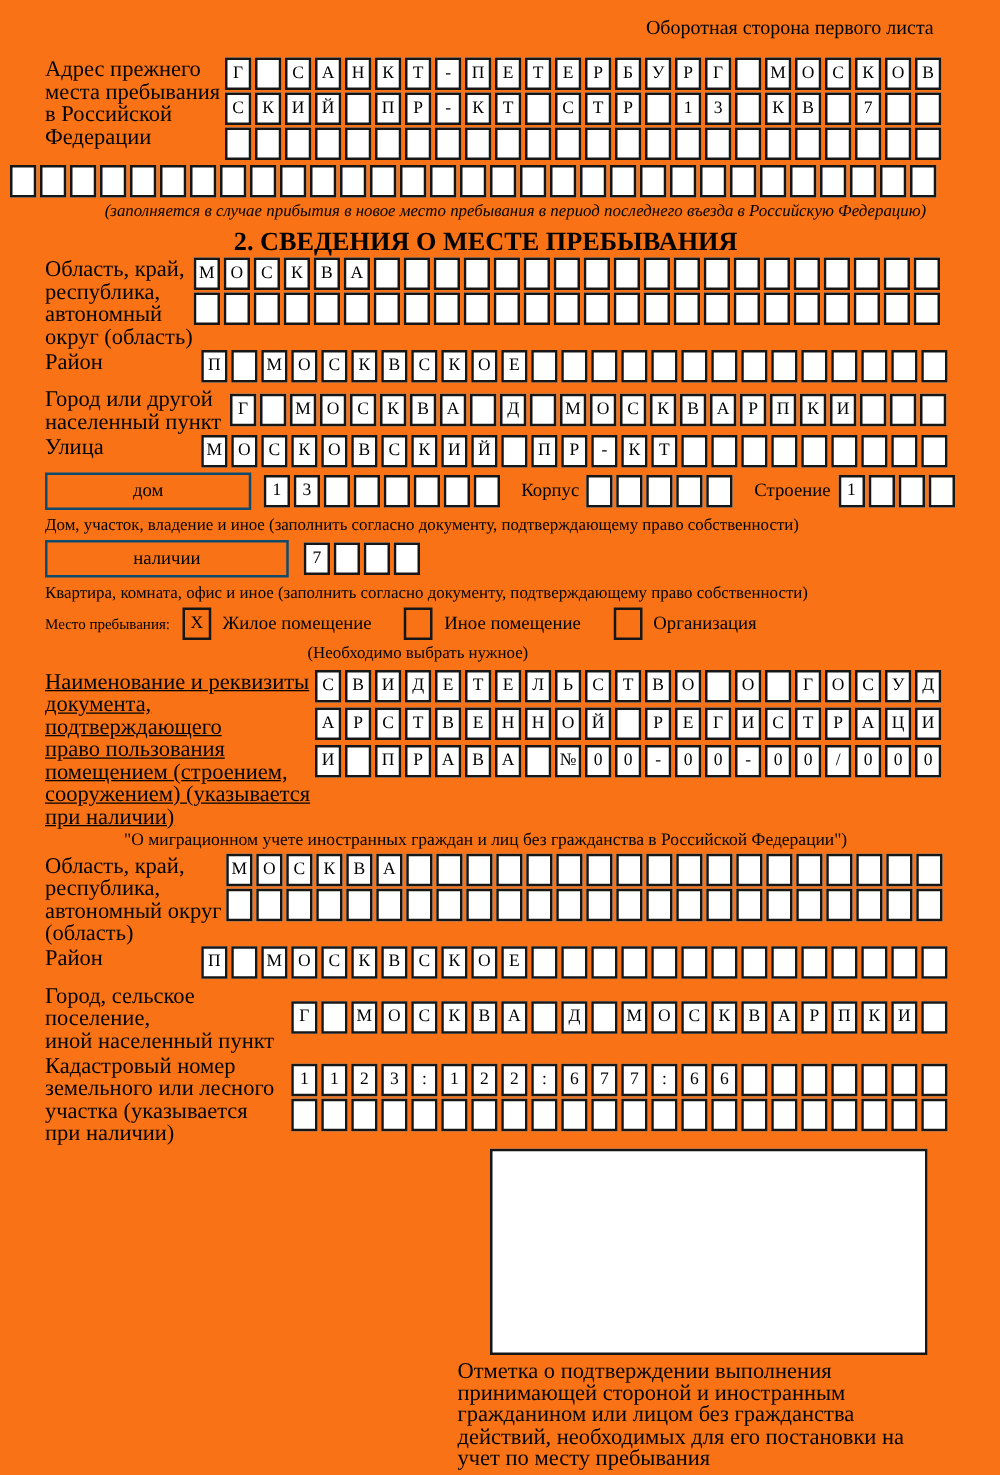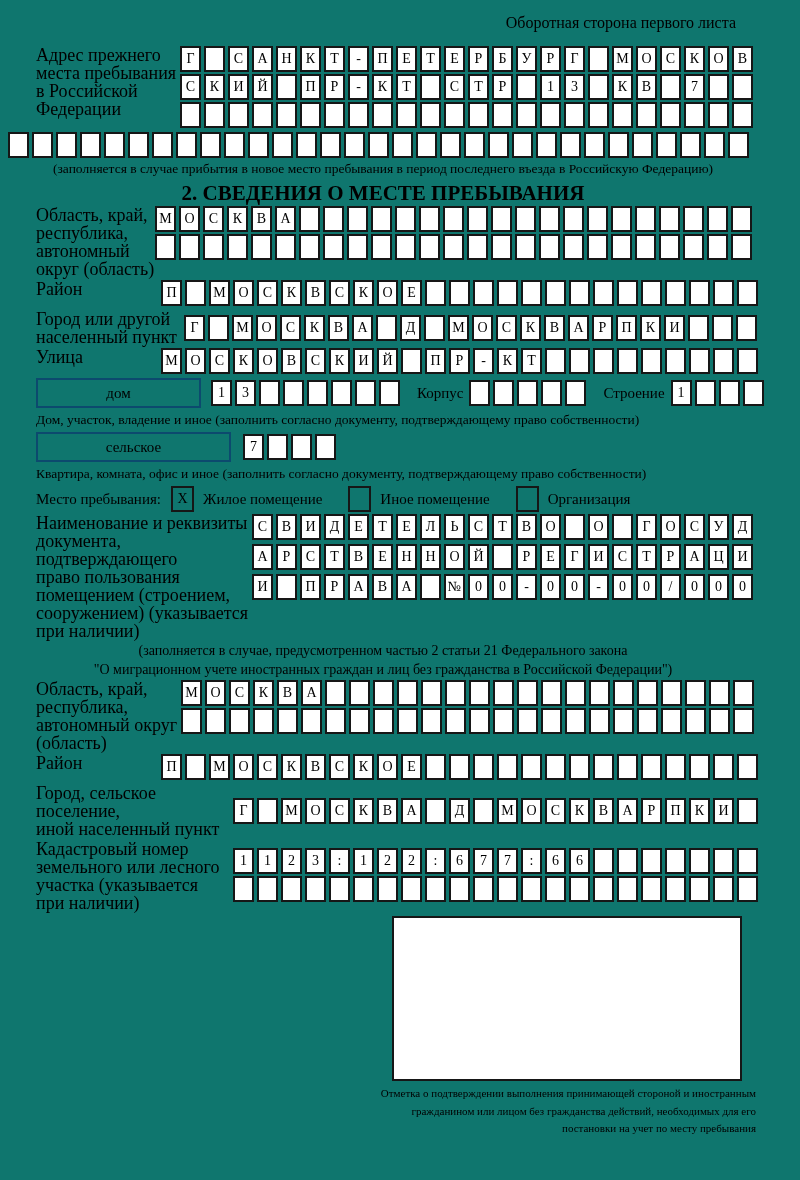--- a/index.html
+++ b/index.html
@@ -1,65 +1,65 @@
 <!DOCTYPE html>
 <html><head>
 <meta charset="utf-8">
 <style>
   html,body{margin:0;padding:0;background:#fff;}
   .page{
     width:800px;height:1180px;box-sizing:border-box;
-    background:#0f766e;color:#000;
+    background:#f97316;color:#000;
     font-family:"Liberation Serif","DejaVu Serif",serif;
-    padding:14px 40px 0 36px;position:relative;overflow:hidden;
+    padding:14px 29px 0 36px;position:relative;overflow:hidden;
   }
   .header-note{text-align:right;font-size:16px;padding-right:24px;margin-bottom:14px;}
   .field{display:flex;align-items:flex-start;margin-bottom:2px;}
   .field.vcenter{align-items:center;}
   .flabel{font-size:18px;line-height:18px;white-space:pre-line;flex:0 0 auto;}
   .w144{width:144px;} .w119{width:119px;} .w125{width:125px;} .w148{width:148px;}
-  .w216{width:216px;} .w145{width:145px;} .w197{width:197px;}
+  .w216{width:216px;text-decoration:underline;} .w145{width:145px;} .w197{width:197px;}
   .cellcol{display:flex;flex-direction:column;}
   .cellrow{display:flex;height:26px;margin-bottom:2px;flex:0 0 auto;}
   .cellcol.gap4 .cellrow{margin-bottom:4px;}
   .cell{
     box-sizing:border-box;width:21px;height:26px;flex:0 0 auto;
     border:2px solid #161616;margin-right:3px;background:#fff;
     display:flex;align-items:center;justify-content:center;
     font-size:14px;line-height:1;
   }
   .fullrow{margin-left:-28px;margin-top:1px;}
   .caption{font-size:13.5px;line-height:17px;margin:1px 0 4px 0;}
-  .caption.center{text-align:center;margin-right:30px;}
+  .caption.center{text-align:right;margin-right:30px;font-style:italic;}
   .sec-title{font-size:21px;font-weight:bold;text-align:center;margin:4px 30px 0 0;}
   .inline-row{display:flex;align-items:center;margin-bottom:3px;}
   .wide-box{
     box-sizing:border-box;height:30px;border:2px solid #0c4a6e;
     display:flex;align-items:center;justify-content:center;font-size:15px;flex:0 0 auto;
   }
   .wb165{width:165px;margin-right:10px;} .wb195{width:195px;margin-right:12px;}
   .inline-label{font-size:15px;margin:0 6px 0 14px;flex:0 0 auto;}
   .check-row{display:flex;align-items:center;margin:4px 0 2px 0;}
-  .check-label{font-size:15px;margin-right:10px;}
+  .check-label{font-size:12px;margin-right:10px;}
   .checkbox{
     box-sizing:border-box;width:23px;height:26px;border:2px solid #161616;
     display:flex;align-items:center;justify-content:center;font-size:14px;flex:0 0 auto;
   }
   .opt-label{font-size:15px;margin:0 26px 0 9px;}
   .small-note{font-size:13.5px;margin:0 0 6px 210px;}
   .fact-title{font-size:16px;font-weight:bold;text-align:center;margin:6px 30px 6px 0;}
   .fact-note{font-size:14px;text-align:center;margin:0 30px 2px 0;line-height:17px;}
   .fact-note:last-of-type{margin-bottom:5px;}
   .stamp-box{
     box-sizing:border-box;width:350px;height:165px;border:2px solid #161616;
     margin:4px 0 4px 356px;background:#fff;
   }
   .stamp-caption{
-    width:390px;margin-left:330px;text-align:right;
-    font-size:11px;line-height:17.5px;
+    width:390px;margin-left:330px;text-align:left;
+    font-size:18px;line-height:17.5px;
   }
 </style>
 </head>
 <body>
 
 <div class="page">
 
   <div class="header-note">Оборотная сторона первого листа</div>
 
   <div class="field">
@@ -365,39 +365,40 @@
     <div class="cellrow" style="margin-bottom:0">
         <span class="cell">1</span>
         <span class="cell"></span>
         <span class="cell"></span>
         <span class="cell"></span>
       </div>
   </div>
   <div class="caption">Дом, участок, владение и иное (заполнить согласно документу, подтверждающему право собственности)</div>
 
   <div class="inline-row">
-    <div class="wide-box wb195">сельское</div>
+    <div class="wide-box wb195">наличии</div>
     <div class="cellrow" style="margin-bottom:0">
         <span class="cell">7</span>
         <span class="cell"></span>
         <span class="cell"></span>
         <span class="cell"></span>
       </div>
   </div>
   <div class="caption">Квартира, комната, офис и иное (заполнить согласно документу, подтверждающему право собственности)</div>
 
   <div class="check-row">
     <span class="check-label">Место пребывания:</span>
     <span class="checkbox">X</span>
     <span class="opt-label">Жилое помещение</span>
     <span class="checkbox"></span>
     <span class="opt-label">Иное помещение</span>
     <span class="checkbox"></span>
     <span class="opt-label">Организация</span>
   </div>
+  <div class="small-note">(Необходимо выбрать нужное)</div>
 
   <div class="field">
     <div class="flabel w216">Наименование и реквизиты
 документа, подтверждающего
 право пользования
 помещением (строением,
 сооружением) (указывается
 при наличии)</div>
     <div class="cellcol gap4">
       <div class="cellrow">
@@ -465,21 +466,20 @@
           <span class="cell">0</span>
           <span class="cell">0</span>
           <span class="cell">/</span>
           <span class="cell">0</span>
           <span class="cell">0</span>
           <span class="cell">0</span>
         </div>
     </div>
   </div>
 
-  <div class="fact-note">(заполняется в случае, предусмотренном частью 2 статьи 21 Федерального закона</div>
   <div class="fact-note">"О миграционном учете иностранных граждан и лиц без гражданства в Российской Федерации")</div>
 
   <div class="field">
     <div class="flabel w145">Область, край,
 республика,
 автономный округ
 (область)</div>
     <div class="cellcol">
       <div class="cellrow">
           <span class="cell">М</span>

